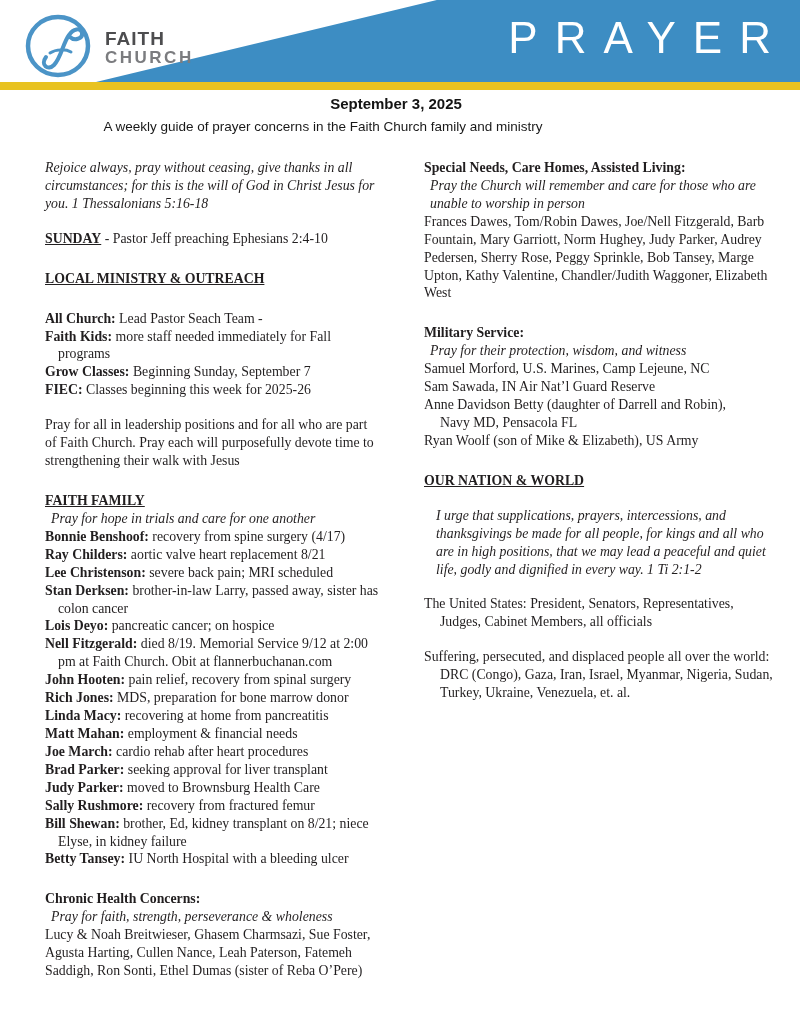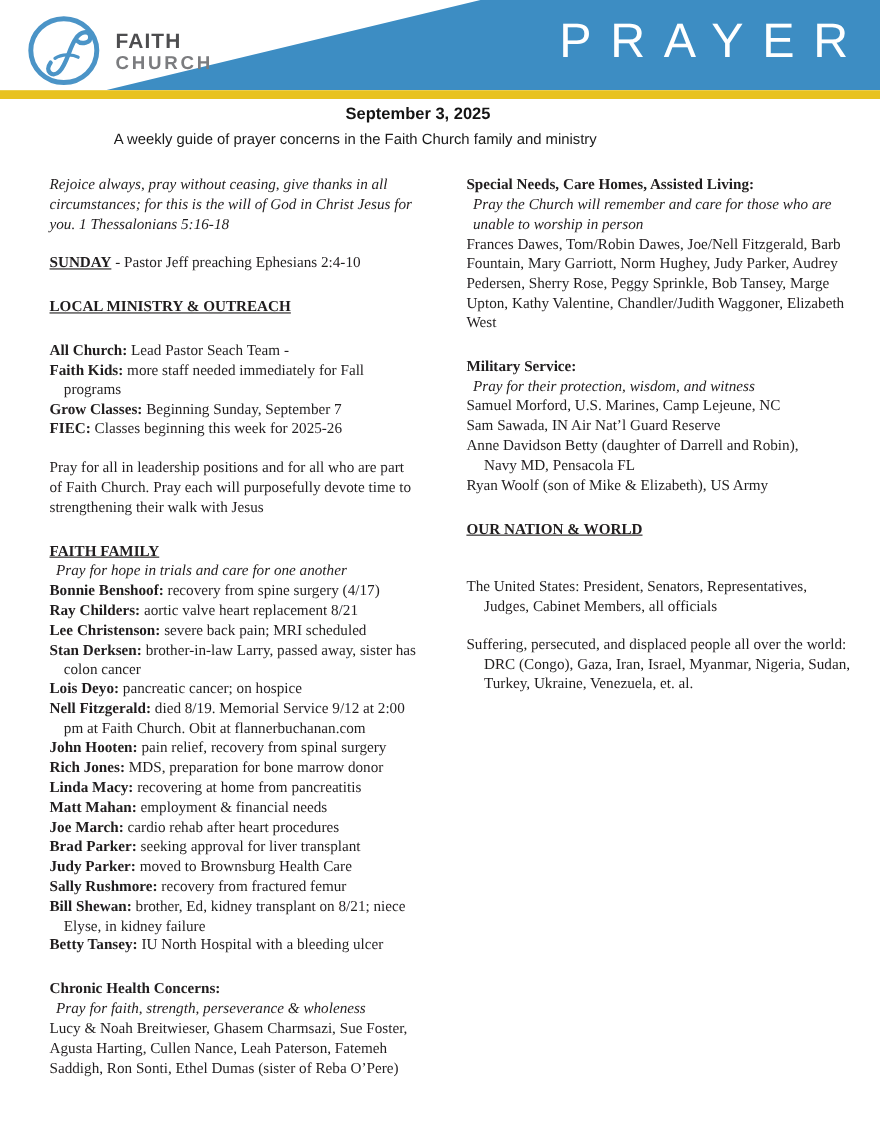--- a/index.html
+++ b/index.html
@@ -19,21 +19,21 @@
   .prayer-title{
     position:absolute;top:13px;right:12px;
     font-family:"Liberation Sans", sans-serif;font-weight:normal;
     font-size:44px;letter-spacing:17px;color:#ffffff;white-space:nowrap;
   }
   .logo{position:absolute;top:12px;left:22px;display:flex;align-items:center;}
   .logo-text{margin-left:11px;font-family:"Liberation Sans", sans-serif;line-height:1.05;margin-top:4px;}
   .logo-faith{font-size:19px;font-weight:bold;color:#4d4d4f;letter-spacing:1px;}
   .logo-church{font-size:17px;font-weight:bold;color:#7b7c7f;letter-spacing:2.5px;}
   .dateline{
-    position:absolute;top:95px;left:0;width:760px;text-align:center;
+    position:absolute;top:95px;left:16px;width:760px;text-align:center;
     font-family:"Liberation Sans", sans-serif;font-size:15px;font-weight:600;color:#141414;
   }
   .subtitle{
     position:absolute;top:119px;left:0;width:646px;text-align:center;
     font-family:"Liberation Sans", sans-serif;font-size:13.5px;color:#191919;
   }
   
   .col{position:absolute;top:147px;font-size:13.8px;line-height:1.3;margin-top:12px;}
   .col-left{left:45px;width:334px;}
   .col-right{left:424px;width:352px;}
@@ -193,19 +193,20 @@
     <div class="sub-it">Pray for their protection, wisdom, and witness</div>
     <div>Samuel Morford, U.S. Marines, Camp Lejeune, NC</div>
     <div>Sam Sawada, IN Air Nat’l Guard Reserve</div>
     <div>Anne Davidson Betty (daughter of Darrell and Robin),</div>
     <div class="indent2">Navy MD, Pensacola FL</div>
     <div>Ryan Woolf (son of Mike &amp; Elizabeth), US Army</div>
     <div class="gap-l"></div>
 
     <div class="h-underline">OUR NATION &amp; WORLD</div>
     <div class="gap-m"></div>
+    <div class="verse-block">I urge that supplications, prayers, intercessions, and thanksgivings be made for all people, for kings and all who are in high positions, that we may lead a peaceful and quiet life, godly and dignified in every way. 1 Ti 2:1-2</div>
     <div class="gap-m"></div>
     <div class="hang">The United States: President, Senators, Representatives, Judges, Cabinet Members, all officials</div>
     <div class="gap-m"></div>
     <div class="hang">Suffering, persecuted, and displaced people all over the world:  DRC (Congo), Gaza, Iran, Israel, Myanmar, Nigeria, Sudan, Turkey, Ukraine, Venezuela, et. al.</div>
   </div>
 
 </div>
 
 </body></html>

